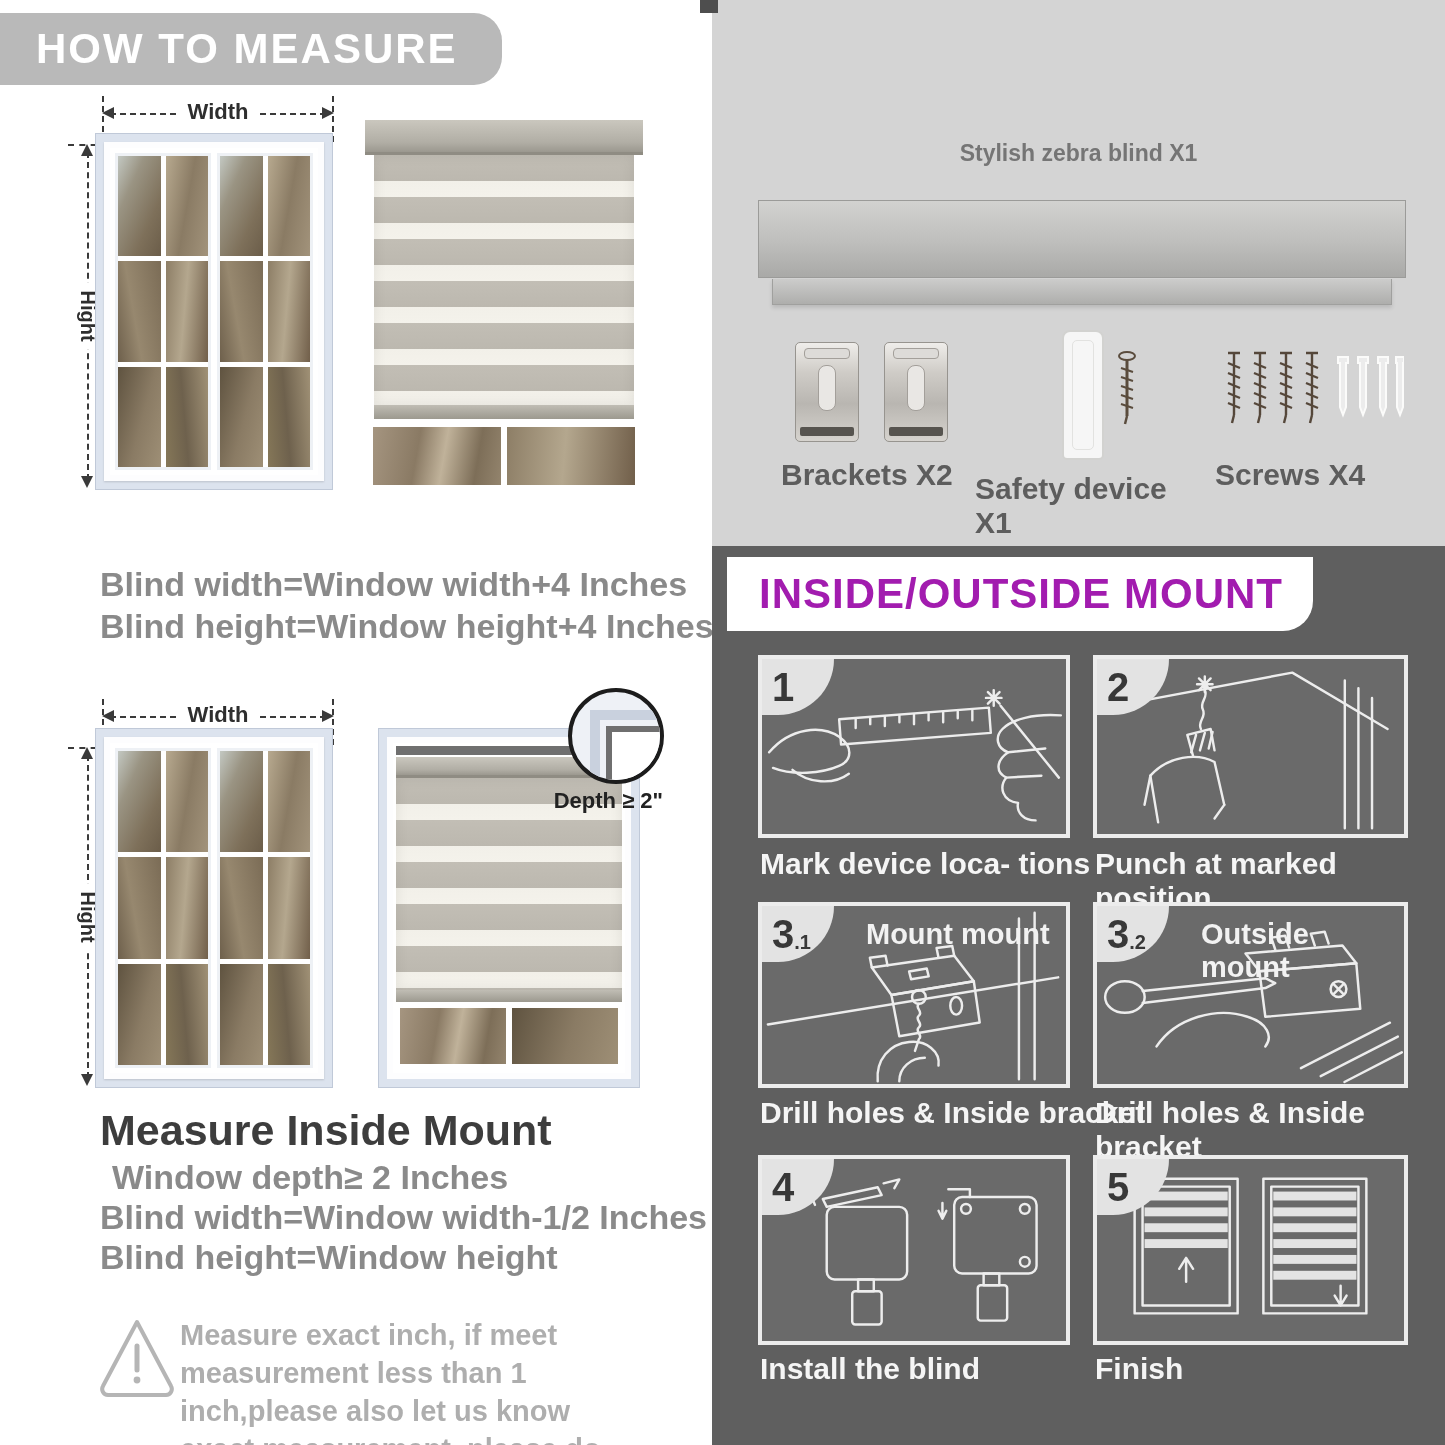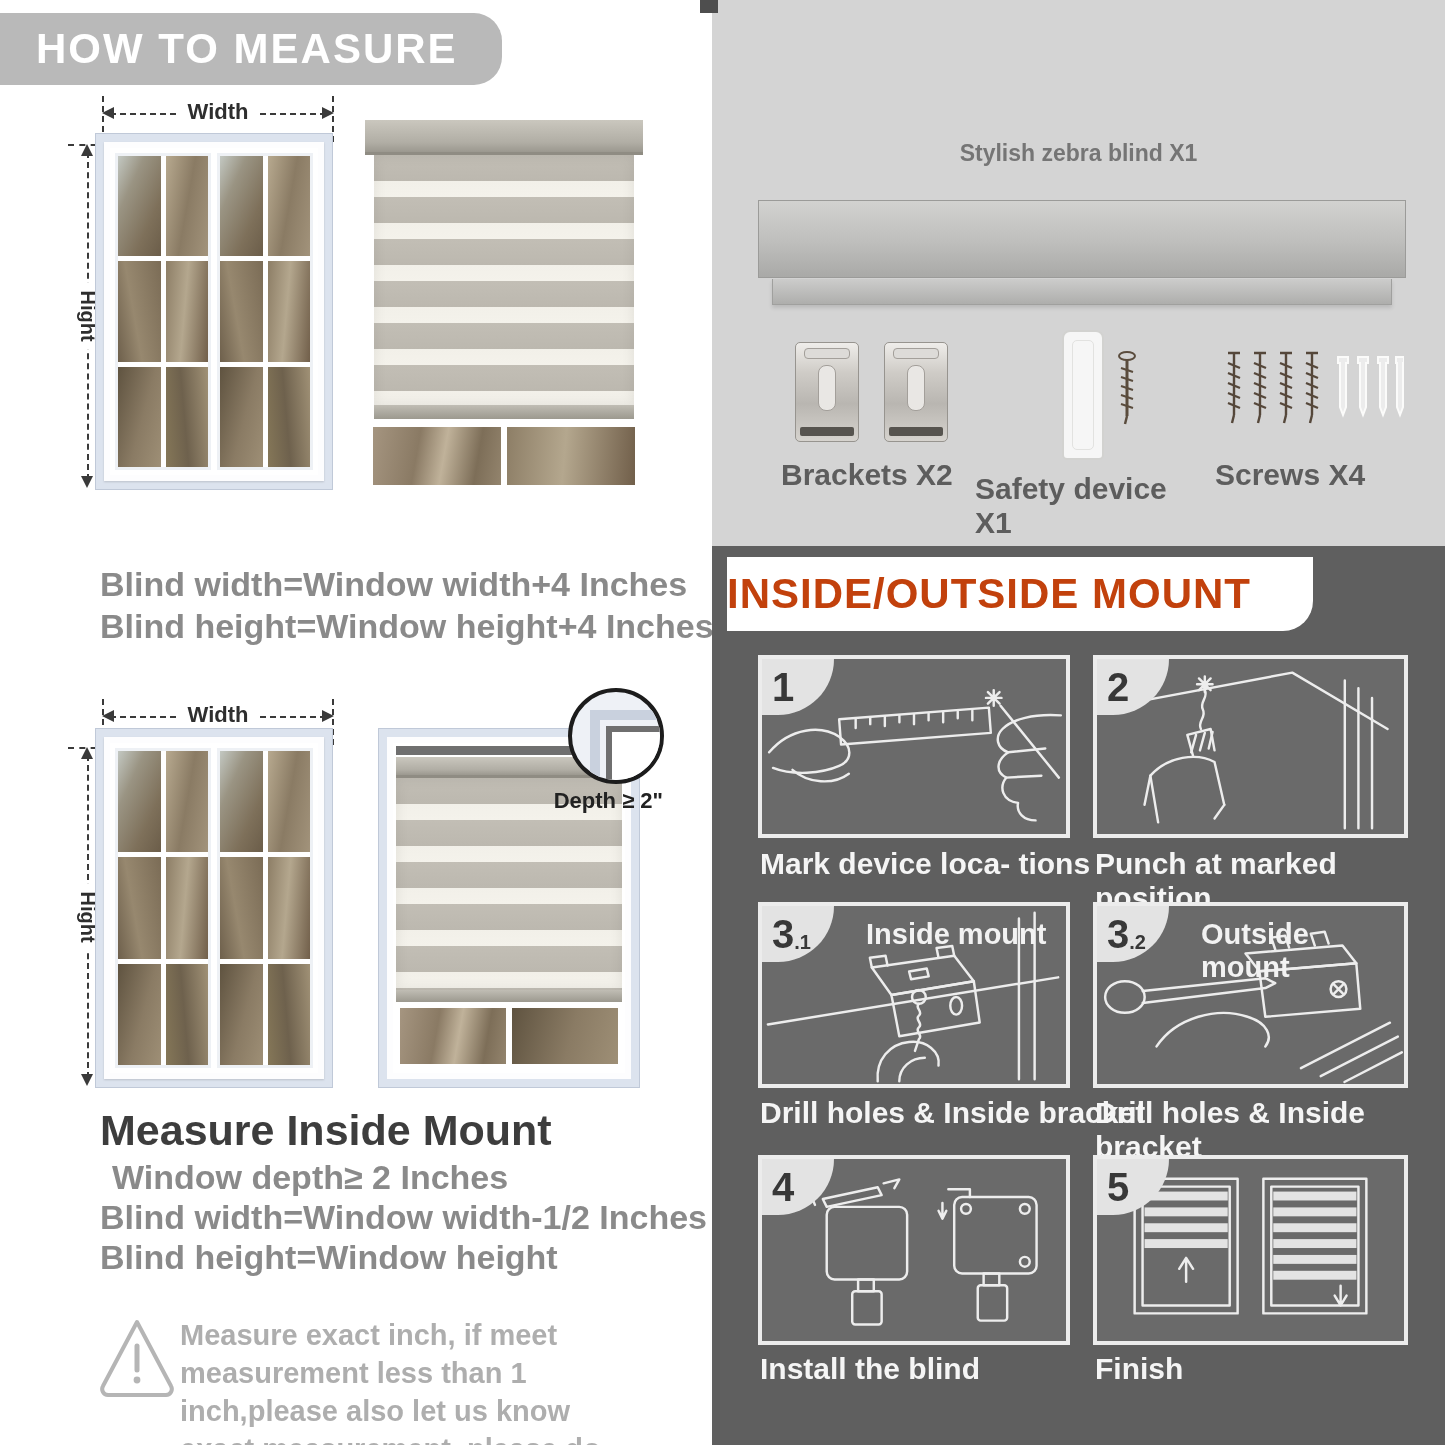--- a/index.html
+++ b/index.html
@@ -89,22 +89,22 @@
   .bracket .tab{position:absolute;left:8px;right:8px;top:5px;height:9px;background:#dddbd8;
      border:1px solid #a39f9a;border-radius:4px;}
   .safety-body{left:1062px;top:330px;width:42px;height:130px;background:rgba(255,255,255,.78);
      border:2px solid #d2d2d0;border-radius:8px 8px 5px 5px;box-sizing:border-box;}
   .safety-inner{position:absolute;left:8px;top:8px;width:20px;height:108px;
      border:1px solid #e2e2e0;border-radius:5px;}
   .item-label{font-size:30px;font-weight:bold;color:#5d5d5d;text-align:left;}
 
   .right-dark{left:712px;top:546px;width:733px;height:899px;background:#5f5f5f;}
   .mount-header{left:727px;top:557px;width:586px;height:74px;background:#ffffff;
-     border-radius:0 0 30px 0;color:#c2410c;font-size:42px;font-weight:bold;letter-spacing:1px;
-     line-height:74px;box-sizing:border-box;}
+     border-radius:0 0 30px 0;color:#a21caf;font-size:42px;font-weight:bold;letter-spacing:1px;
+     line-height:74px;padding-left:32px;box-sizing:border-box;}
   .panel{position:absolute;border:4px solid #ececec;background:#6a6a6a;box-sizing:border-box;overflow:hidden;}
   .badge{position:absolute;left:0;top:0;min-width:46px;height:56px;padding:0 16px 0 10px;
      background:#e3e3e3;border-radius:0 0 56px 0;display:flex;align-items:center;}
   .badge .num{font-size:40px;font-weight:bold;color:#383838;line-height:1;}
   .badge .sub{font-size:20px;font-weight:bold;color:#383838;align-self:flex-end;margin-bottom:8px;}
   .step-label{position:absolute;left:104px;top:12px;color:#f2f2f2;font-size:29px;font-weight:bold;}
   .caption{position:absolute;color:#f5f5f5;font-size:30px;font-weight:bold;}
   .sketch{position:absolute;left:0;top:0;width:100%;height:100%;}
   .sk{stroke:#ededed;stroke-width:2.5;fill:none;stroke-linecap:round;stroke-linejoin:round;}
 </style>
@@ -335,21 +335,21 @@
         <path d="M150,66 l18,-3 l2,8 l-18,3 Z"></path>
         <circle cx="160" cy="92" r="7"></circle>
         <path d="M160,99 c-5,4 5,8 0,12 c-5,4 5,8 0,12 c-5,4 5,8 0,12 l-4,12"></path>
         <path d="M118,178 C116,156 130,140 150,138 C168,136 182,148 180,162 M140,178 C140,164 152,154 166,154"></path>
       </g>
     </svg>
     <div class="badge">
       <span class="num">3</span>
         <span class="sub">.1</span>
     </div>
-    <div class="step-label">Inside mount</div>
+    <div class="step-label">Mount mount</div>
   </div>
   <div class="caption" style="left:760px;top:1096px;">Drill holes &amp;  Inside bracket</div>
 
   <div class="panel" style="left:1093px;top:902px;width:315px;height:186px;">
     <svg class="sketch" viewBox="0 0 310 180">
       <g class="sk">
         <path d="M150,48 L248,40 L262,58 L164,66 Z"></path>
         <path d="M164,66 L262,58 L266,104 L170,112 Z"></path>
         <path d="M180,44 l-4,-12 l14,-2 l4,12 M220,40 l-4,-12 l14,-2 l4,12"></path>
         <circle cx="244" cy="84" r="8"></circle>

